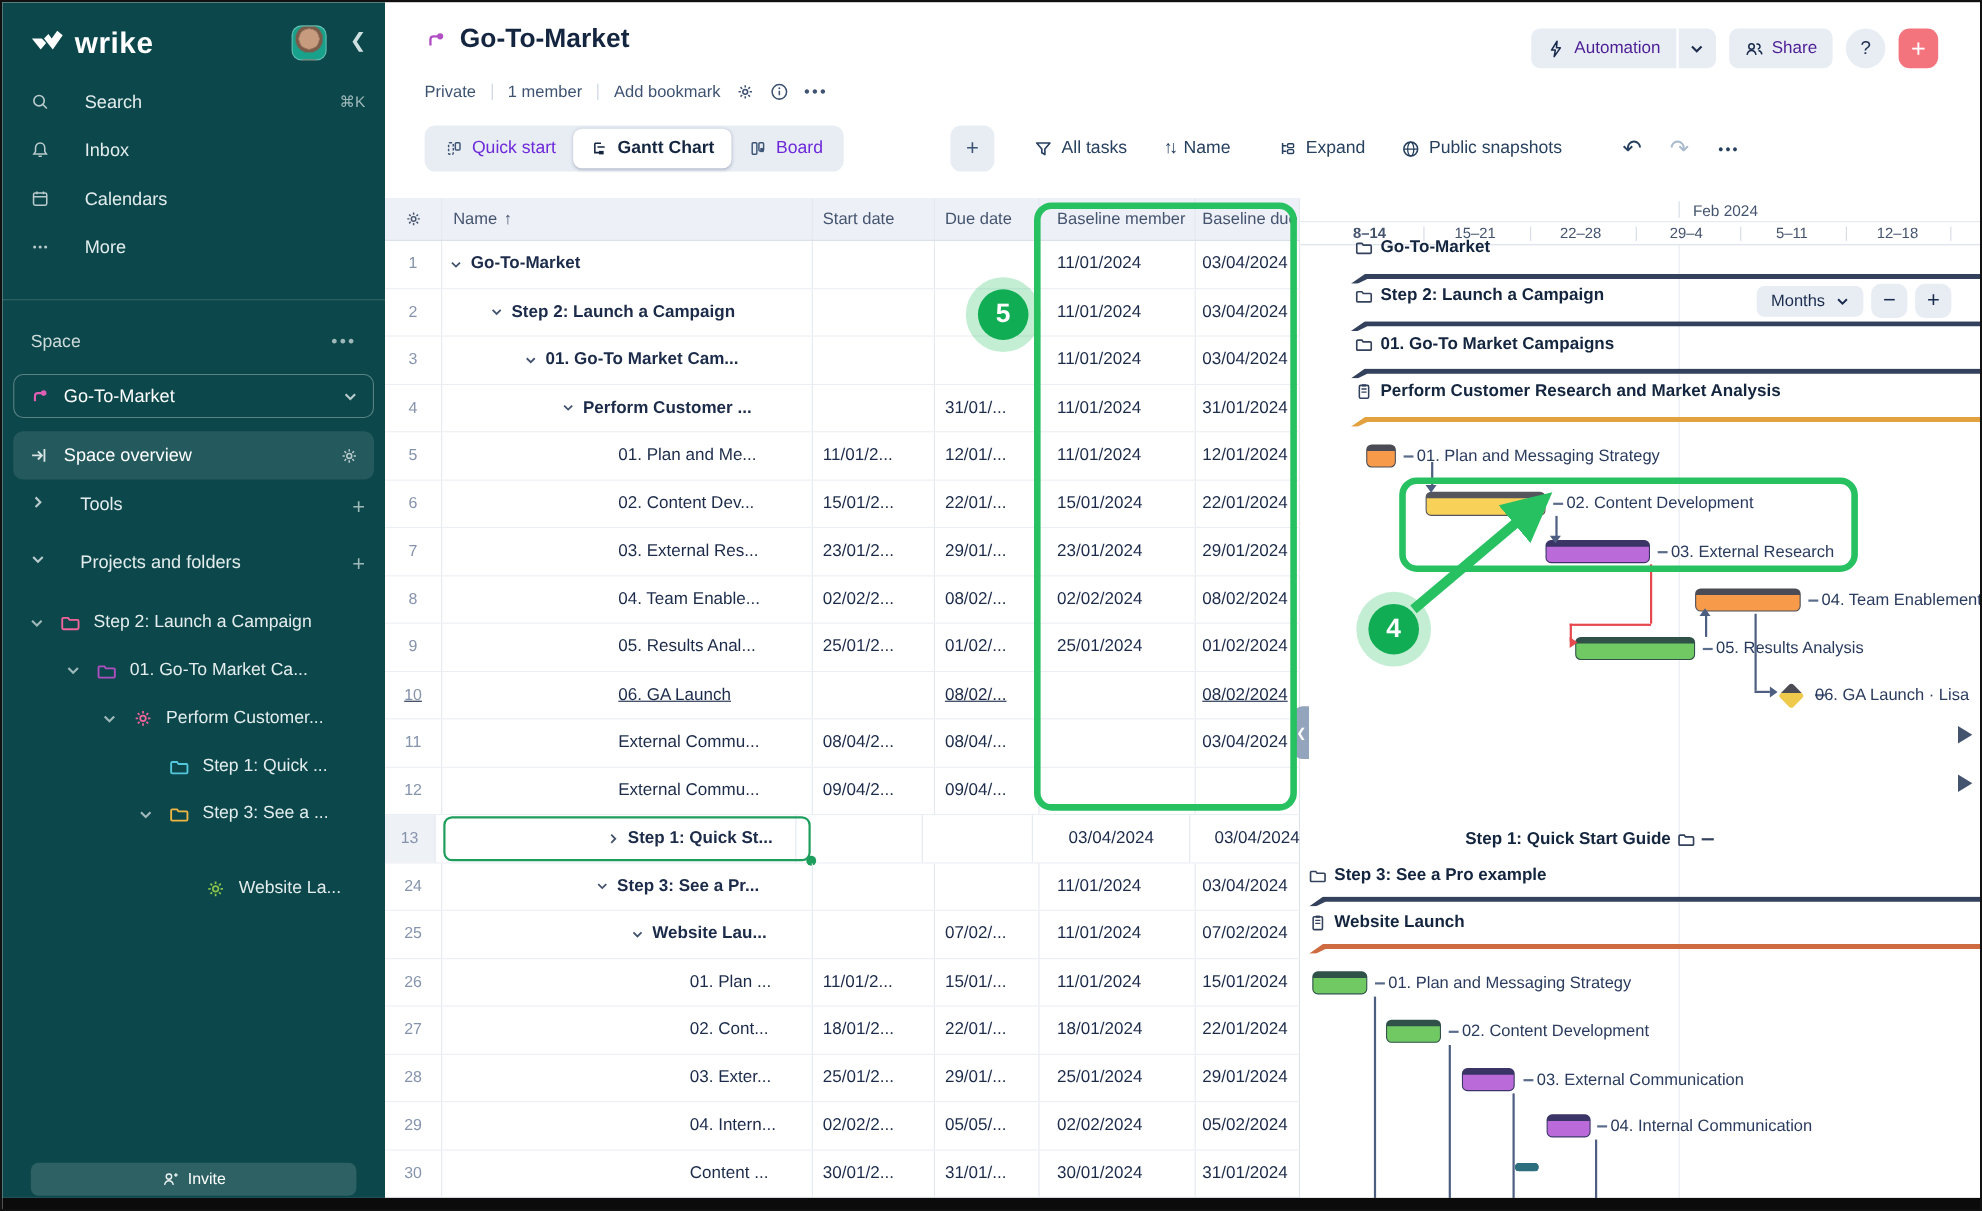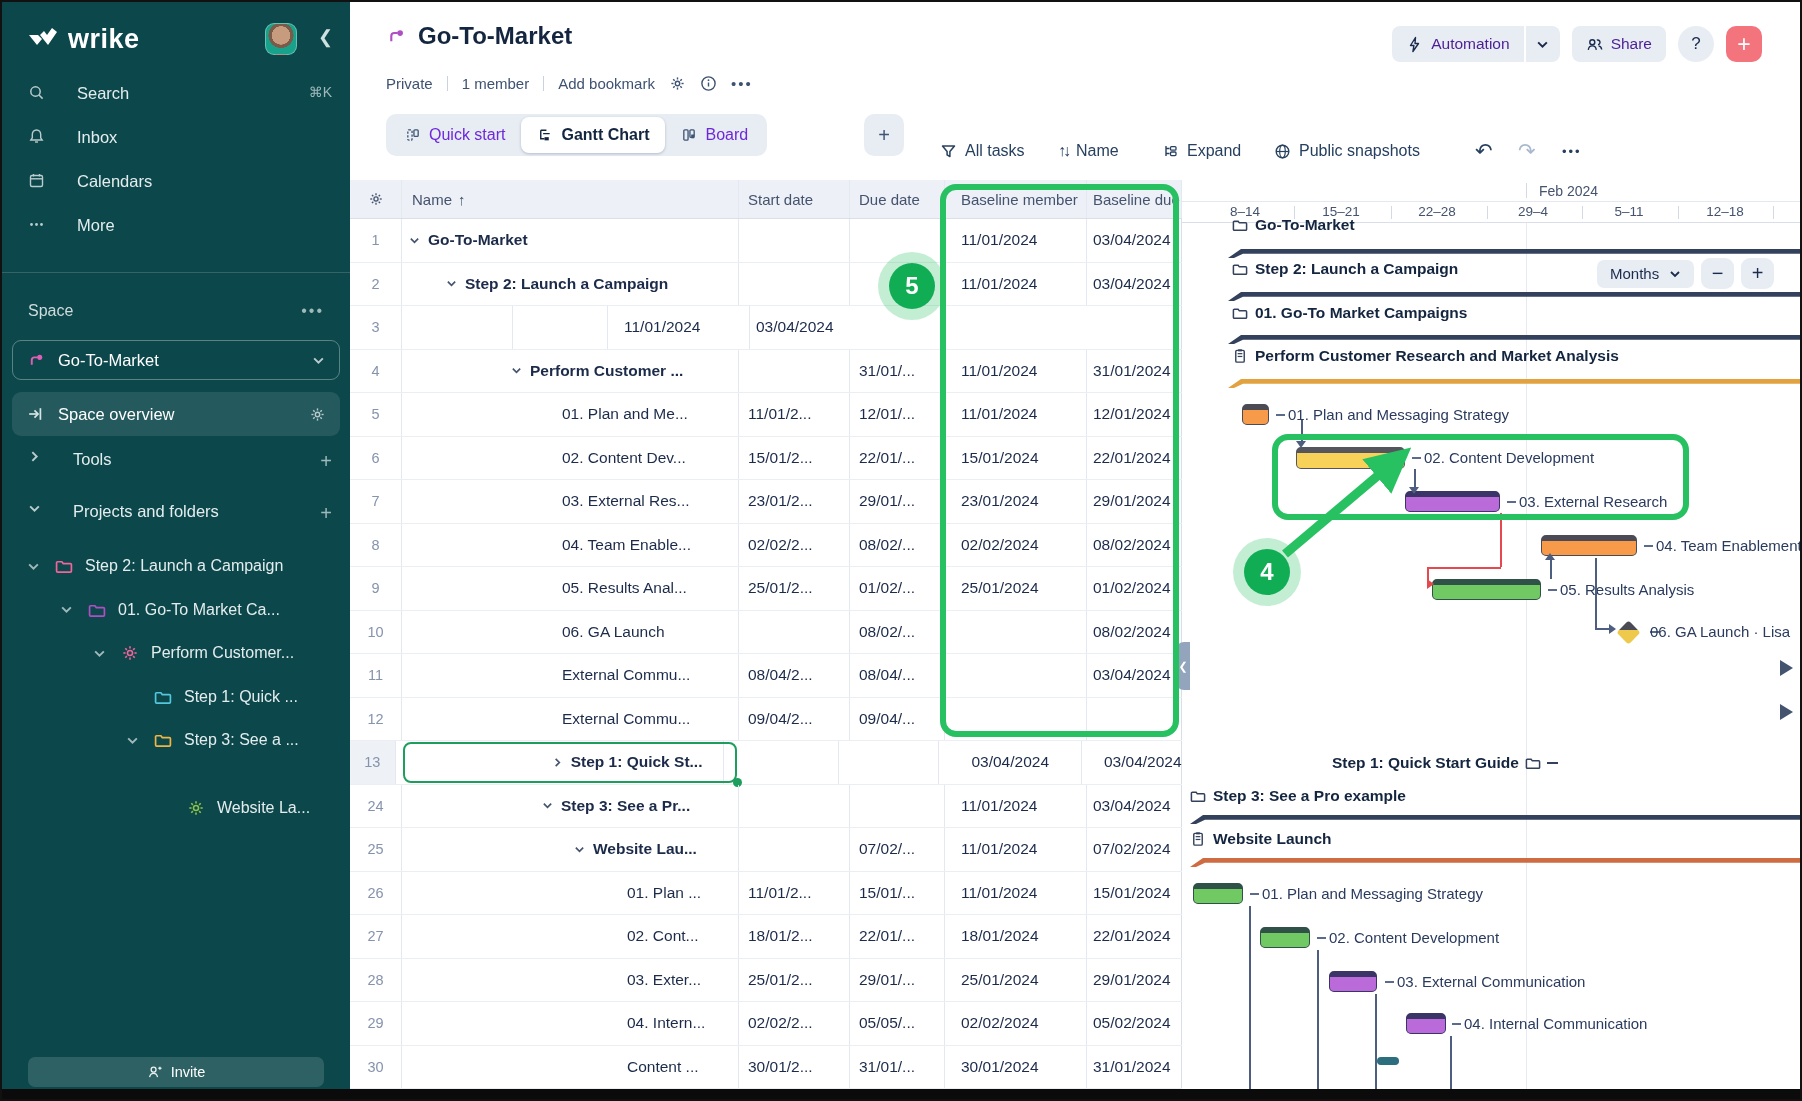--- a/index.html
+++ b/index.html
@@ -34,21 +34,21 @@
   .split{display:flex;align-items:center;}
   .split .seg2{background:#E8EDF4;border-radius:0 8px 8px 0;height:36px;width:34px;display:flex;align-items:center;justify-content:center;margin-left:2px;cursor:pointer;}
   .split .seg1{border-radius:8px 0 0 8px;}
   .round-btn{width:36px;height:36px;border-radius:50%;background:#E8EDF4;display:flex;align-items:center;justify-content:center;font-size:17px;color:#1A2B4D;cursor:pointer;}
   .plus-btn{width:36px;height:36px;border-radius:10px;background:#F4747E;color:#fff;font-size:23px;display:flex;align-items:center;justify-content:center;cursor:pointer;}
   
   .tabbar{position:absolute;left:384px;top:112px;height:42px;background:#E8EDF4;border-radius:10px;display:flex;align-items:center;padding:3px;}
   .tab{height:36px;display:flex;align-items:center;gap:8px;padding:0 16px;font-size:16px;color:#6d28d9;border-radius:8px;cursor:pointer;white-space:nowrap;}
   .tab.active{background:#fff;color:#14253F;font-weight:bold;box-shadow:0 1px 3px rgba(20,40,80,.25);}
   .tb-plus{position:absolute;left:862px;top:112px;width:40px;height:42px;background:#E8EDF4;border-radius:10px;display:flex;align-items:center;justify-content:center;font-size:20px;color:#3D5474;cursor:pointer;}
-  .tb-act{position:absolute;top:128px;height:42px;display:flex;align-items:center;gap:8px;font-size:16px;color:#27405F;cursor:pointer;white-space:nowrap;}
+  .tb-act{position:absolute;top:112px;height:42px;display:flex;align-items:center;gap:8px;font-size:16px;color:#27405F;cursor:pointer;white-space:nowrap;}
   
   .table{position:absolute;left:348px;top:178px;width:832px;height:909px;background:#fff;border-right:1px solid #D9DEE8;}
   .thead{position:absolute;left:0;top:0;width:832px;height:39px;background:#EDF0F6;border-bottom:1px solid #D9DEE8;display:flex;font-size:15px;color:#44536E;}
   .tcell{height:100%;display:flex;align-items:center;border-right:1px solid #E4E8F0;overflow:hidden;white-space:nowrap;}
   .trow{position:absolute;left:0;width:832px;height:43.5px;display:flex;border-bottom:1px solid #EBEEF3;font-size:15.5px;color:#1C2B4A;}
   .cnum{width:52px;justify-content:center;color:#8593AC;font-size:14.5px;}
   .cname{width:337px;}
   .cstart{width:111px;padding-left:9px;}
   .cdue{width:95px;padding-left:9px;}
   .cbstart{width:142px;padding-left:16px;}
@@ -504,20 +504,28 @@
             </span>
             <span style="overflow:hidden;text-overflow:clip;white-space:nowrap">Step 2: Launch a Campaign</span>
           </div>
     <div class="tcell cstart"></div>
     <div class="tcell cdue"></div>
     <div class="tcell cbstart">11/01/2024</div>
     <div class="tcell cbdue" style="border-right:none">03/04/2024</div>
         </div>
         <div class="trow" style="top: 126px;">
           <div class="tcell cnum" style="">3</div>
+    <div class="tcell cname" style="padding-left:75px;font-weight:bold;">
+            <span class="chev">
+              <svg width="11" height="11" viewBox="0 0 12 12">
+                <path d="M2 4l4 4 4-4" fill="none" stroke="#44536E" stroke-width="1.8"></path>
+              </svg>
+            </span>
+            <span style="overflow:hidden;text-overflow:clip;white-space:nowrap">01. Go-To Market Cam...</span>
+          </div>
     <div class="tcell cstart"></div>
     <div class="tcell cdue"></div>
     <div class="tcell cbstart">11/01/2024</div>
     <div class="tcell cbdue" style="border-right:none">03/04/2024</div>
         </div>
         <div class="trow" style="top: 169.5px;">
           <div class="tcell cnum" style="">4</div>
     <div class="tcell cname" style="padding-left:109px;font-weight:bold;">
             <span class="chev">
               <svg width="11" height="11" viewBox="0 0 12 12">
@@ -574,21 +582,21 @@
         <div class="trow" style="top: 387px;">
           <div class="tcell cnum" style="">9</div>
     <div class="tcell cname" style="padding-left:160px;">
             <span style="overflow:hidden;text-overflow:clip;white-space:nowrap">05. Results Anal...</span>
           </div>
     <div class="tcell cstart">25/01/2...</div>
     <div class="tcell cdue">01/02/...</div>
     <div class="tcell cbstart">25/01/2024</div>
     <div class="tcell cbdue" style="border-right:none">01/02/2024</div>
         </div>
-        <div class="trow" style="top: 430.5px;">
+        <div class="trow" style="top: 430.5px; text-decoration: underline;">
           <div class="tcell cnum" style="">10</div>
     <div class="tcell cname" style="padding-left:160px;">
             <span style="overflow:hidden;text-overflow:clip;white-space:nowrap">06. GA Launch</span>
           </div>
     <div class="tcell cstart"></div>
     <div class="tcell cdue">08/02/...</div>
     <div class="tcell cbstart"></div>
     <div class="tcell cbdue" style="border-right:none">08/02/2024</div>
         </div>
         <div class="trow" style="top: 474px;">
@@ -710,21 +718,21 @@
         </div>
       </div>
   </div>
 
   <div class="gantt" id="gantt">
       <div class="g-month-row">
         <div style="position: absolute; left: 357px; top: 3px;">Feb 2024</div>
         <div class="g-tick" style="left: 344px;"></div>
       </div>
       <div class="g-week-row">
-        <div style="position: absolute; left: 43px; top: 2px; width: 40px; text-align: center;">8–14</div>
+        <div style="position: absolute; left: 43px; top: 2px; width: 40px; text-align: center; font-weight: bold;">8–14</div>
         <div style="position: absolute; left: 139px; top: 2px; width: 40px; text-align: center;">15–21</div>
         <div style="position: absolute; left: 235px; top: 2px; width: 40px; text-align: center;">22–28</div>
         <div style="position: absolute; left: 331px; top: 2px; width: 40px; text-align: center;">29–4</div>
         <div style="position: absolute; left: 427px; top: 2px; width: 40px; text-align: center;">5–11</div>
         <div style="position: absolute; left: 523px; top: 2px; width: 40px; text-align: center;">12–18</div>
         <div class="g-tick" style="left: 112px; height: 13px; top: 4px;"></div>
         <div class="g-tick" style="left: 209px; height: 13px; top: 4px;"></div>
         <div class="g-tick" style="left: 305px; height: 13px; top: 4px;"></div>
         <div class="g-tick" style="left: 400px; height: 13px; top: 4px;"></div>
         <div class="g-tick" style="left: 496px; height: 13px; top: 4px;"></div>

